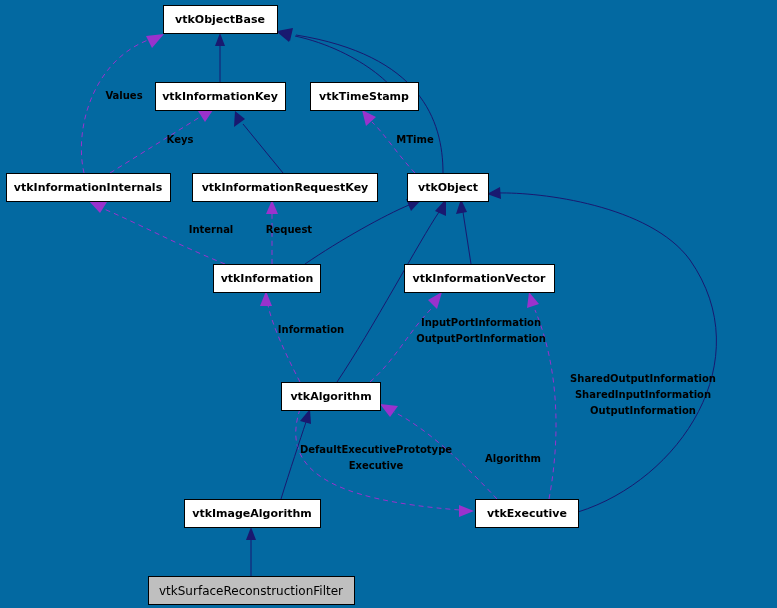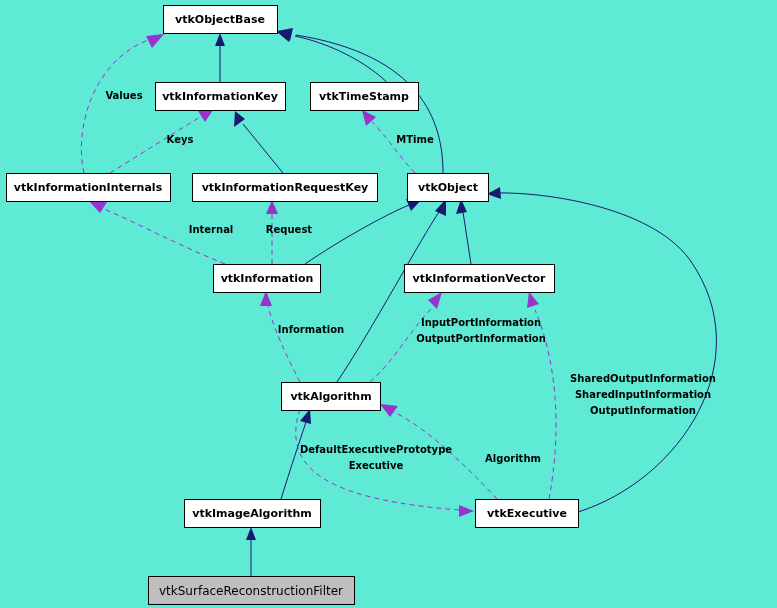--- a/index.html
+++ b/index.html
@@ -4,21 +4,21 @@
 <style>
   html, body {
     margin: 0;
     padding: 0;
     background: #ffffff;
   }
   #diagram-root {
     position: relative;
     width: 777px;
     height: 608px;
-    background: #5eead4;
+    background: #0369a1;
     font-family: "DejaVu Sans", sans-serif;
     overflow: hidden;
   }
   svg.canvas {
     position: absolute;
     top: 0;
     left: 0;
     width: 777px;
     height: 608px;
   }

